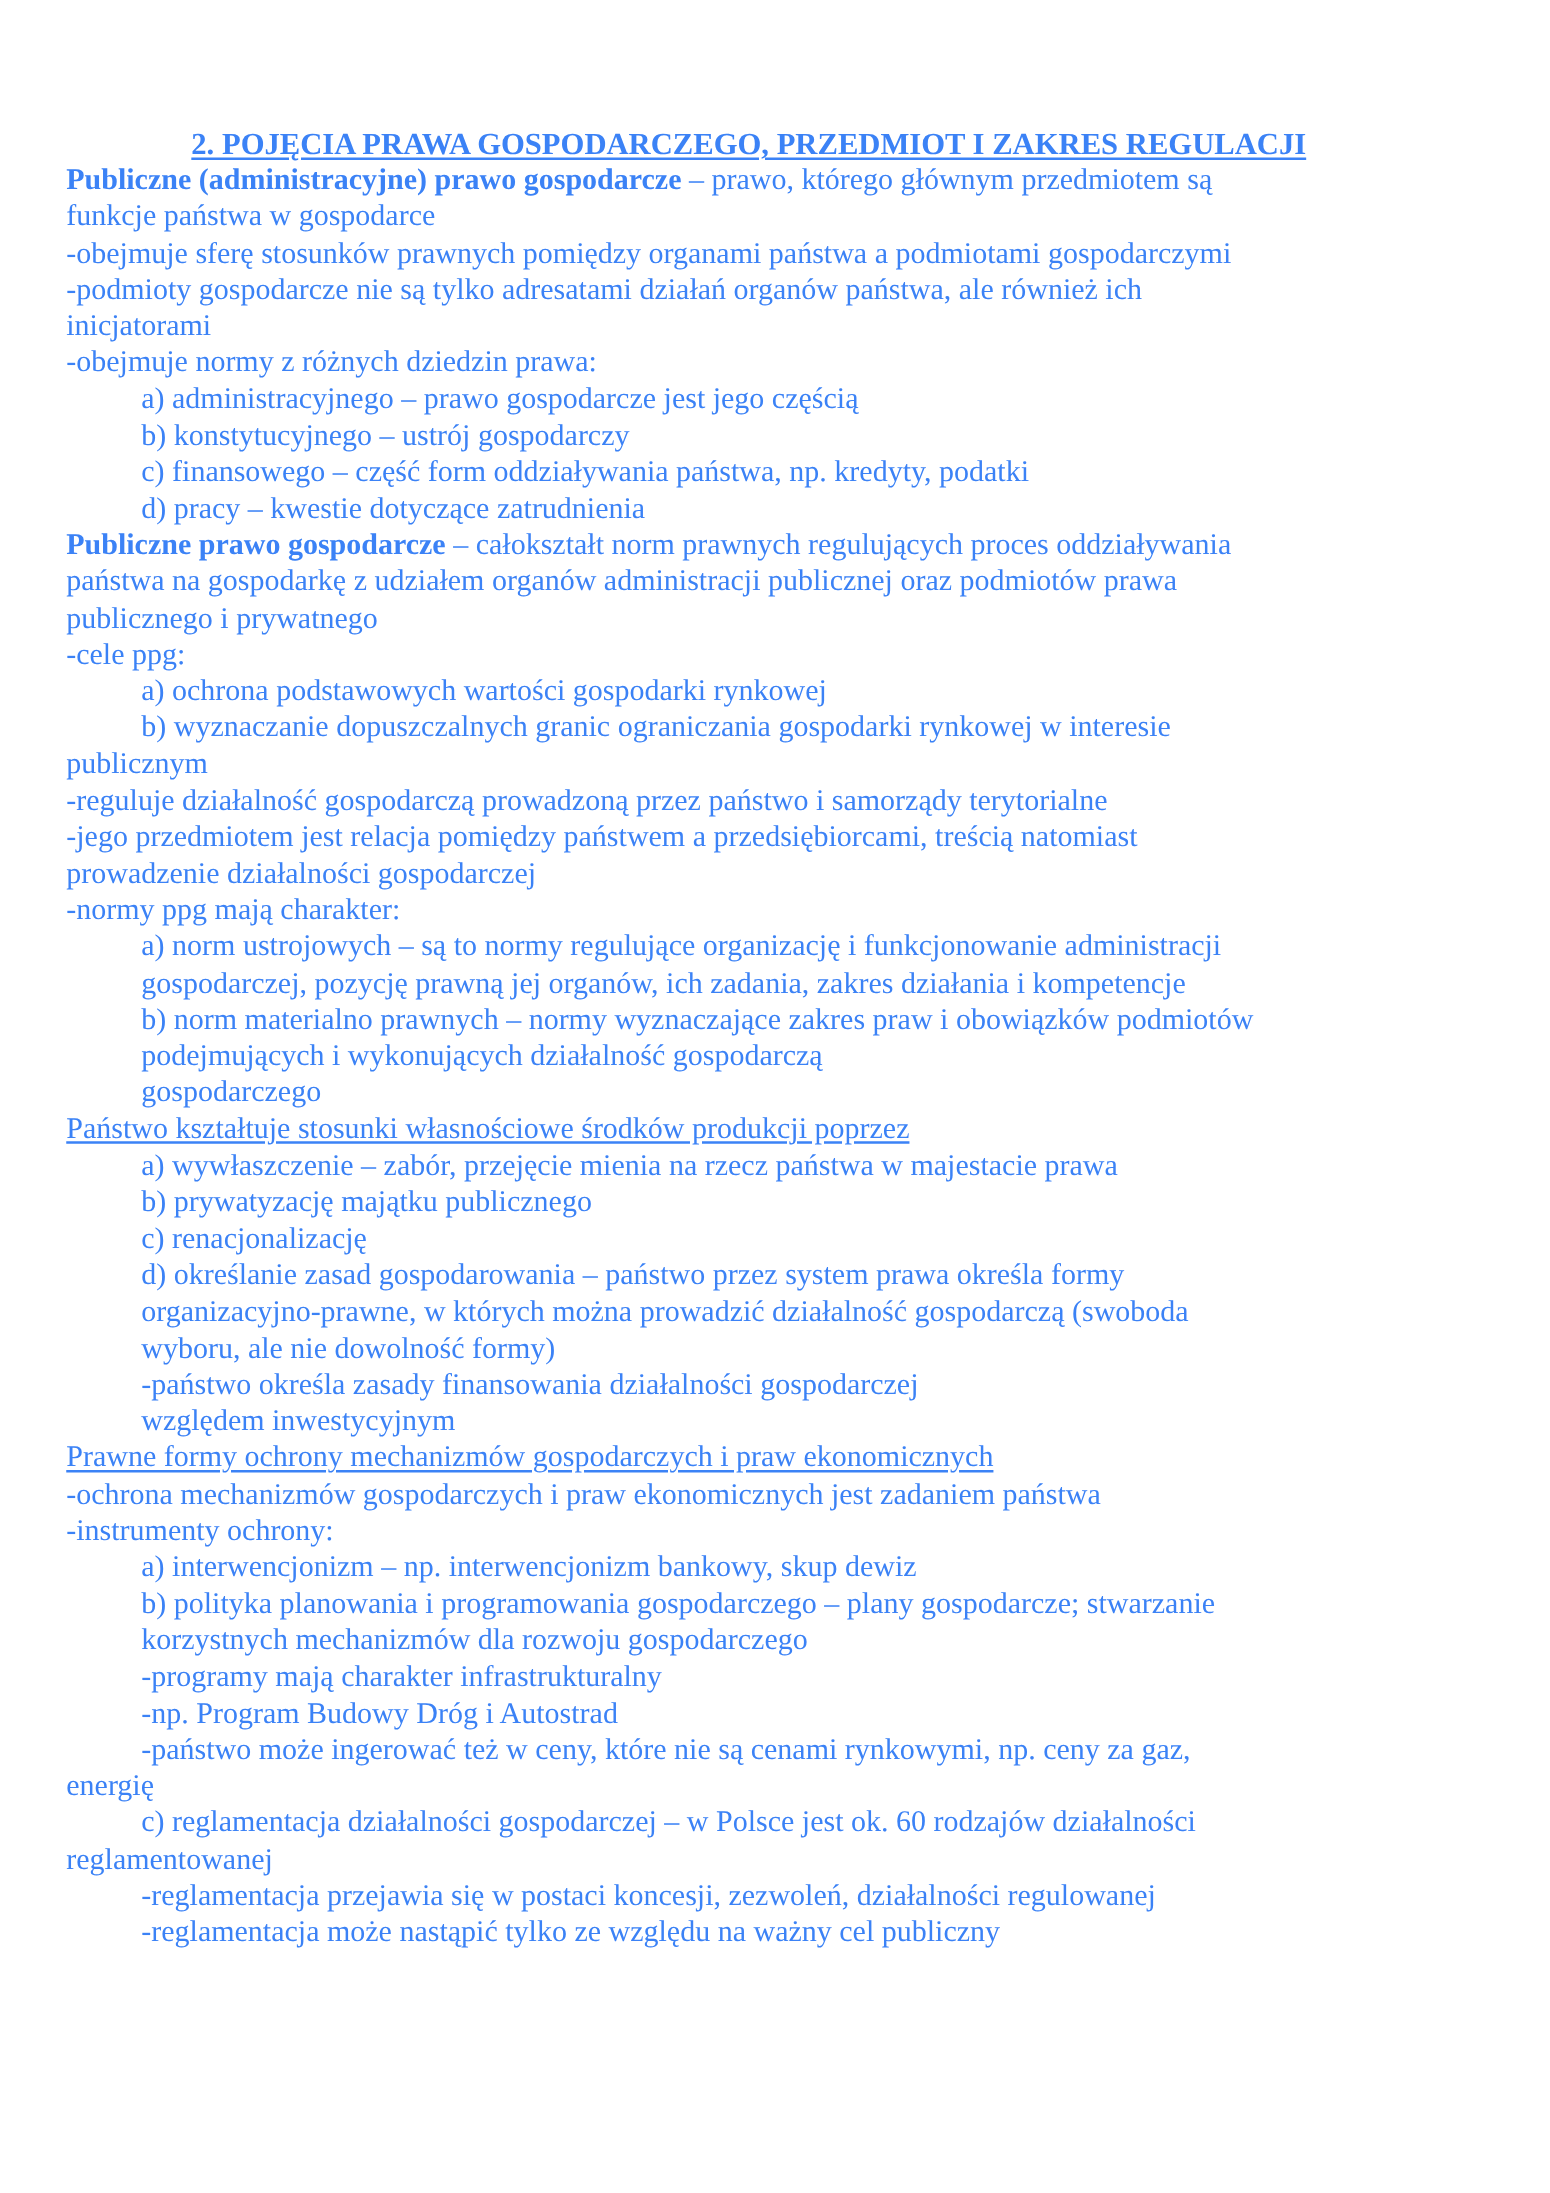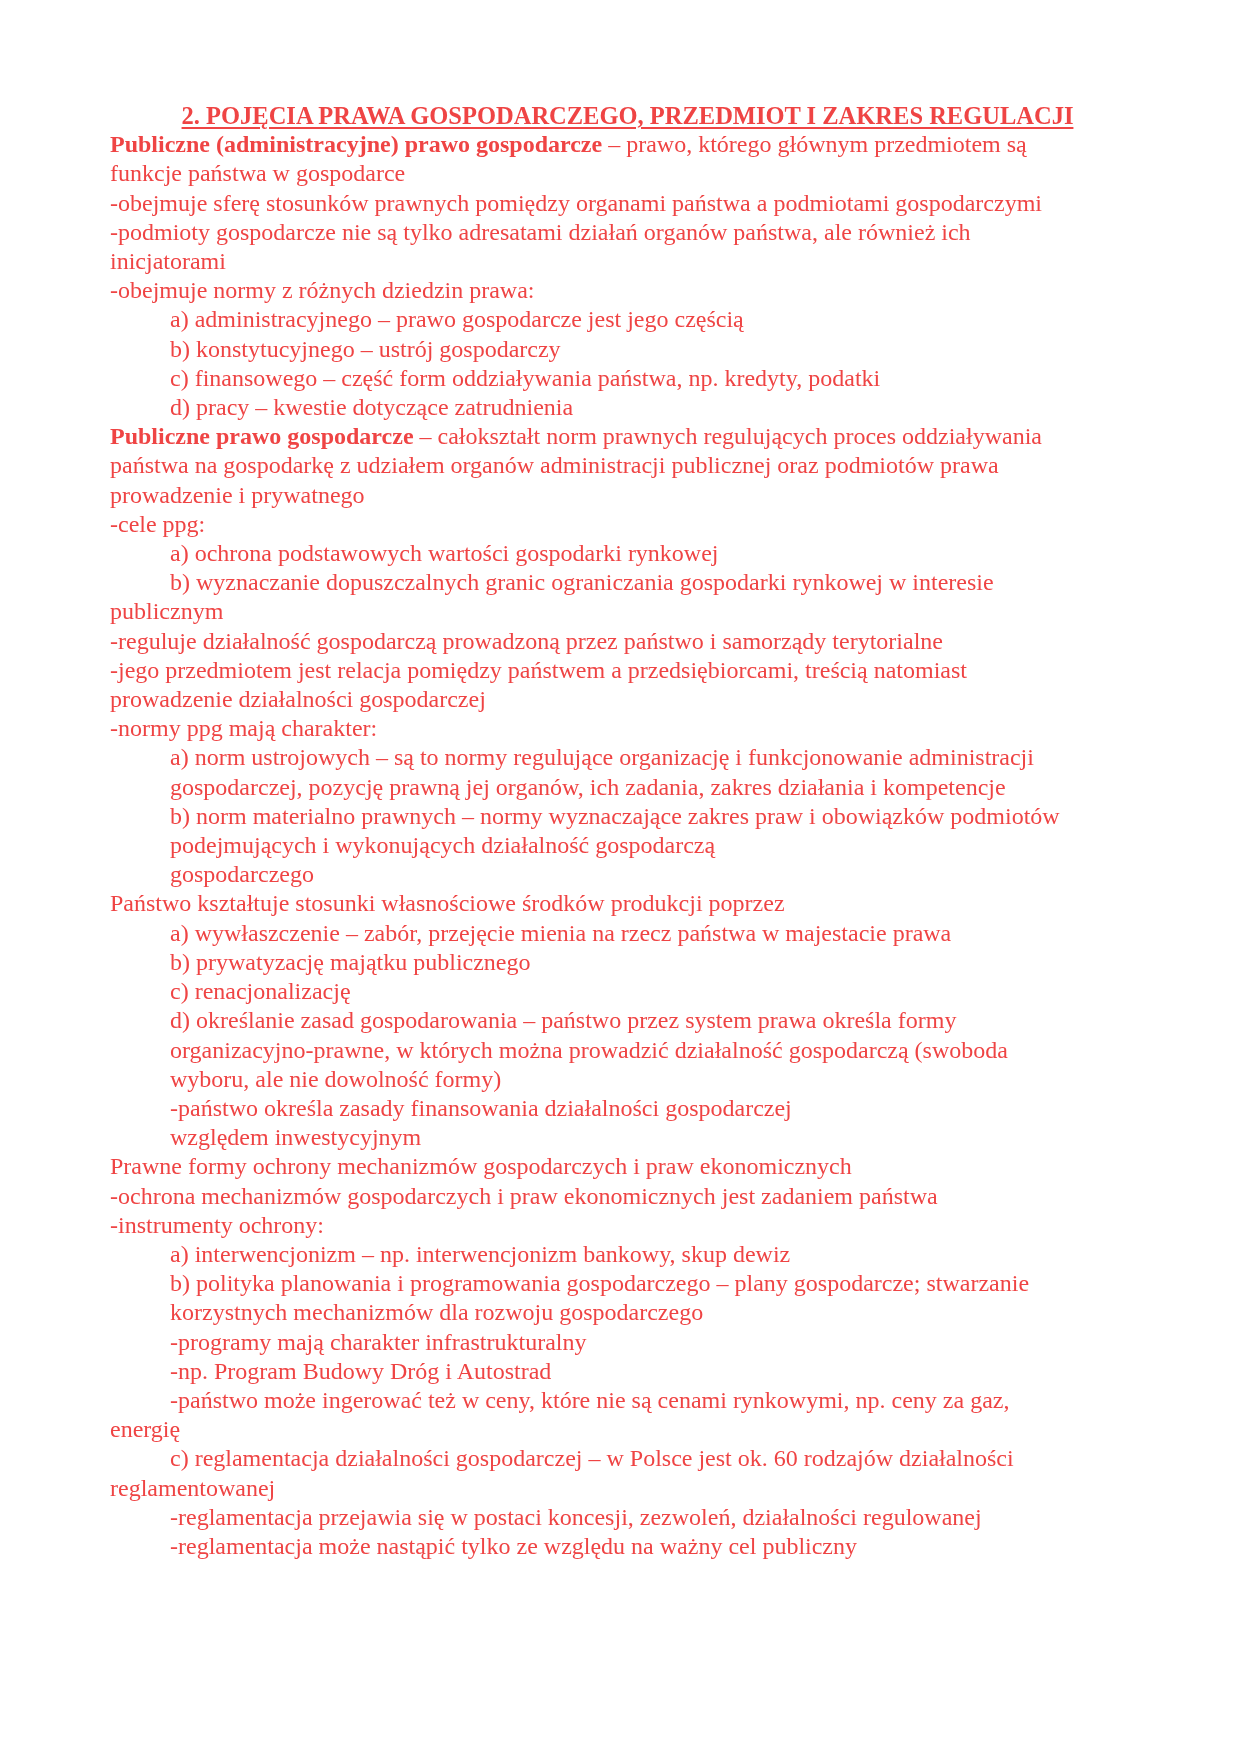--- a/index.html
+++ b/index.html
@@ -6,26 +6,26 @@
     margin: 0;
     padding: 0;
     background: #ffffff;
   }
   .page {
     position: relative;
     width: 1240px;
     height: 1754px;
     background: #ffffff;
     box-sizing: border-box;
-    padding: 101px 95px 0 110px;
+    padding: 101px 95px 0 53px;
     overflow: hidden;
     font-family: "Liberation Serif", "DejaVu Serif", serif;
     font-size: 24px;
     line-height: 29.2px;
-    color: #ef4444;
+    color: #3b82f6;
   }
   .doc-title {
     margin: 0;
     font-size: 24.5px;
     font-weight: 700;
     text-align: center;
     text-decoration: underline;
     text-decoration-thickness: 2px;
     text-underline-offset: 3px;
     white-space: nowrap;
@@ -35,20 +35,21 @@
     margin: 0;
   }
   .line {
     white-space: pre;
     min-height: 29.2px;
   }
   .line.indent {
     padding-left: 60px;
   }
   .line.underline {
+    text-decoration: underline;
     text-decoration-thickness: 1.5px;
     text-underline-offset: 3px;
   }
   .bold {
     font-weight: 700;
     text-align: center;
   }
 </style>
 </head>
 <body>
@@ -61,21 +62,21 @@
       <div class="line"><span>-obejmuje sferę stosunków prawnych pomiędzy organami państwa a podmiotami gospodarczymi</span></div>
       <div class="line"><span>-podmioty gospodarcze nie są tylko adresatami działań organów państwa, ale również ich</span></div>
       <div class="line"><span>inicjatorami</span></div>
       <div class="line"><span>-obejmuje normy z różnych dziedzin prawa:</span></div>
       <div class="line indent"><span>a) administracyjnego – prawo gospodarcze jest jego częścią</span></div>
       <div class="line indent"><span>b) konstytucyjnego – ustrój gospodarczy</span></div>
       <div class="line indent"><span>c) finansowego – część form oddziaływania państwa, np. kredyty, podatki</span></div>
       <div class="line indent"><span>d) pracy – kwestie dotyczące zatrudnienia</span></div>
       <div class="line"><span class="bold">Publiczne prawo gospodarcze</span><span> – całokształt norm prawnych regulujących proces oddziaływania</span></div>
       <div class="line"><span>państwa na gospodarkę z udziałem organów administracji publicznej oraz podmiotów prawa</span></div>
-      <div class="line"><span>prowadzenie i prywatnego</span></div>
+      <div class="line"><span>publicznego i prywatnego</span></div>
       <div class="line"><span>-cele ppg:</span></div>
       <div class="line indent"><span>a) ochrona podstawowych wartości gospodarki rynkowej</span></div>
       <div class="line indent"><span>b) wyznaczanie dopuszczalnych granic ograniczania gospodarki rynkowej w interesie</span></div>
       <div class="line"><span>publicznym</span></div>
       <div class="line"><span>-reguluje działalność gospodarczą prowadzoną przez państwo i samorządy terytorialne</span></div>
       <div class="line"><span>-jego przedmiotem jest relacja pomiędzy państwem a przedsiębiorcami, treścią natomiast</span></div>
       <div class="line"><span>prowadzenie działalności gospodarczej</span></div>
       <div class="line"><span>-normy ppg mają charakter:</span></div>
       <div class="line indent"><span>a) norm ustrojowych – są to normy regulujące organizację i funkcjonowanie administracji</span></div>
       <div class="line indent"><span>gospodarczej, pozycję prawną jej organów, ich zadania, zakres działania i kompetencje</span></div>

